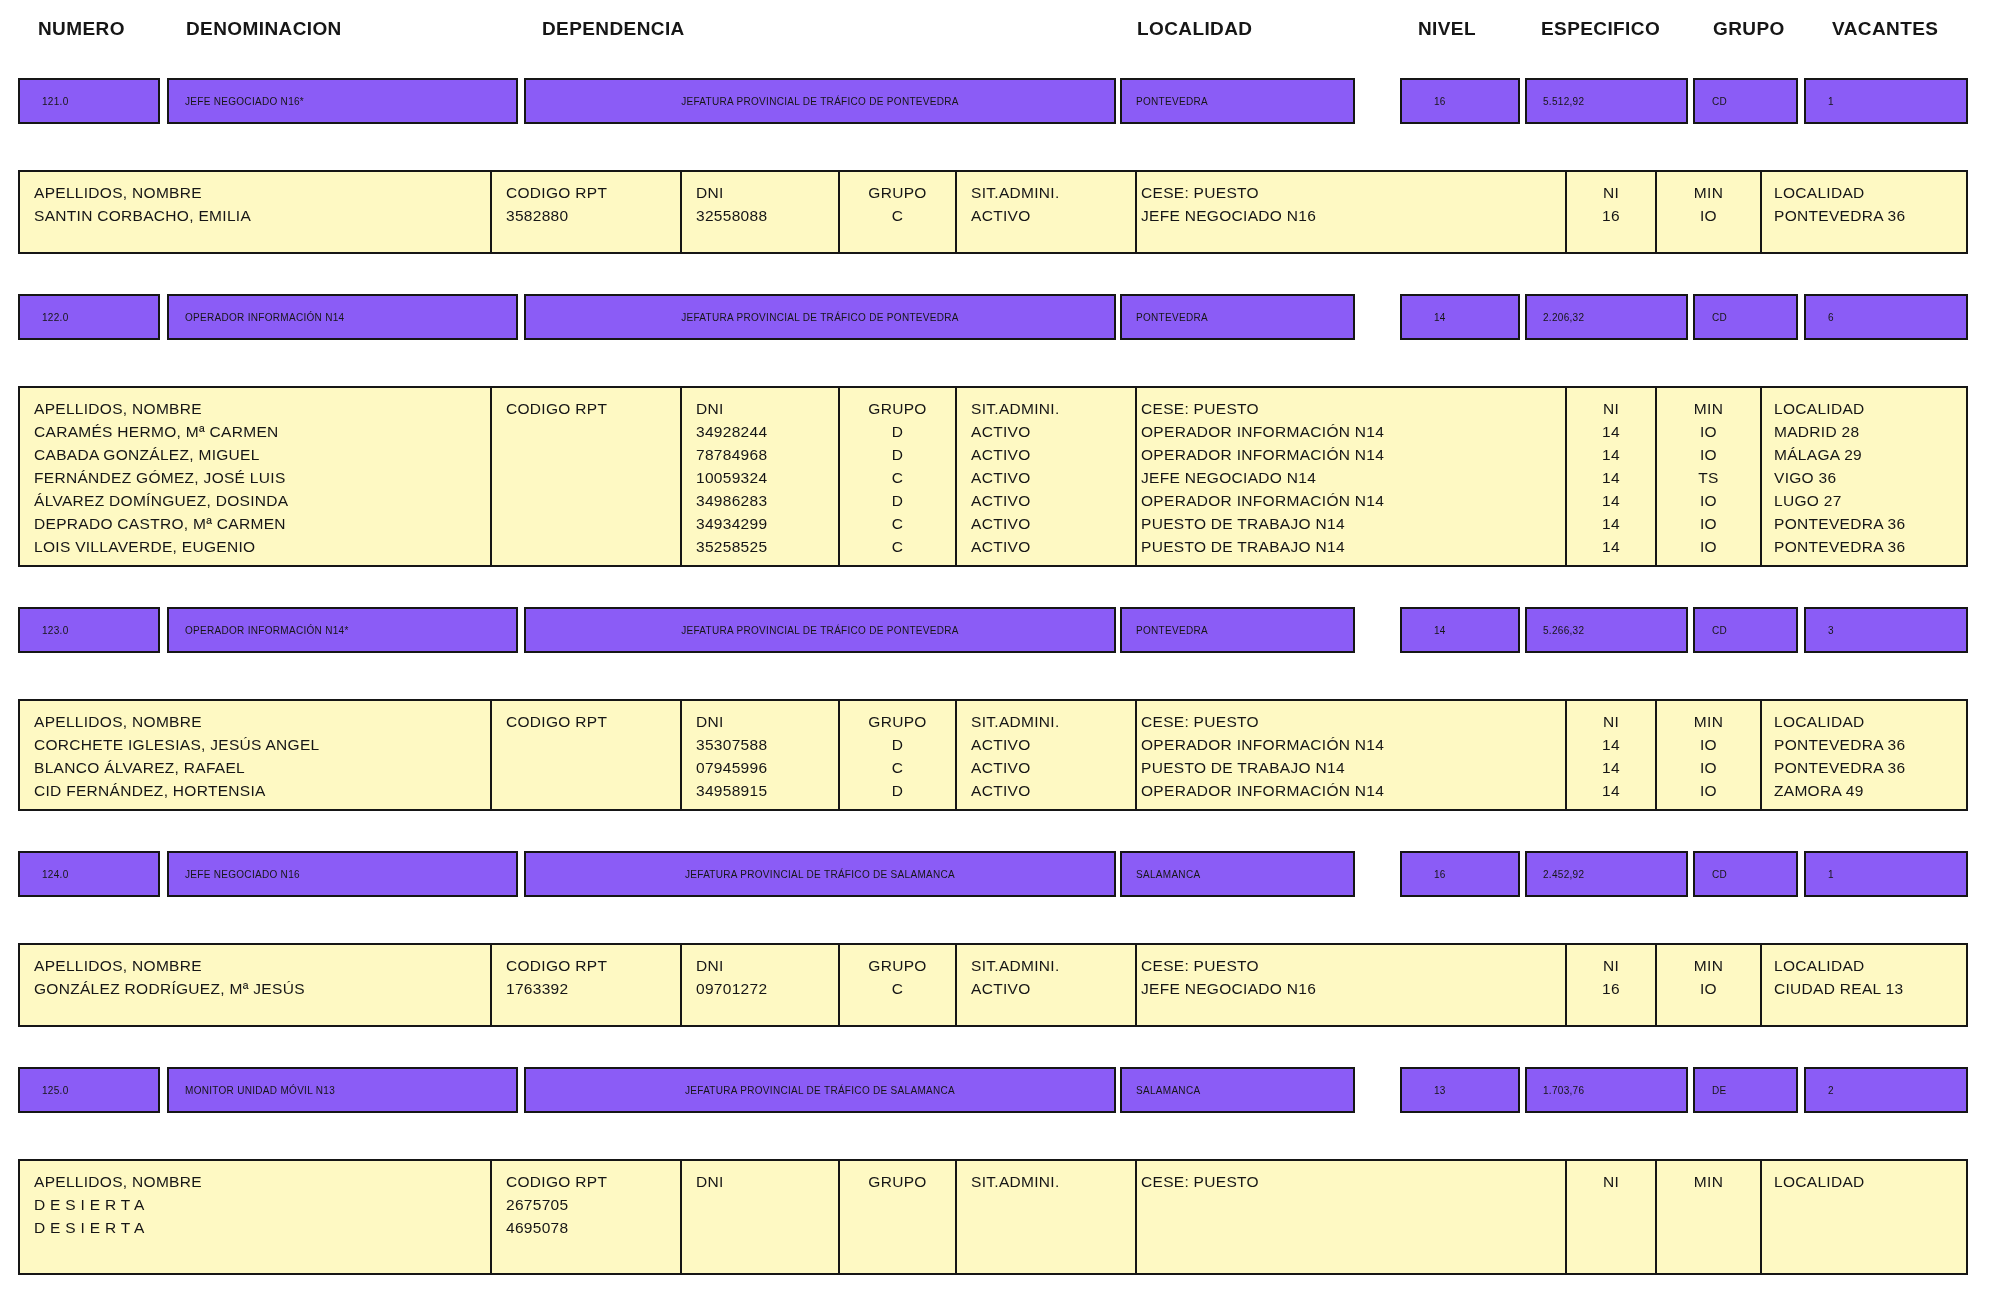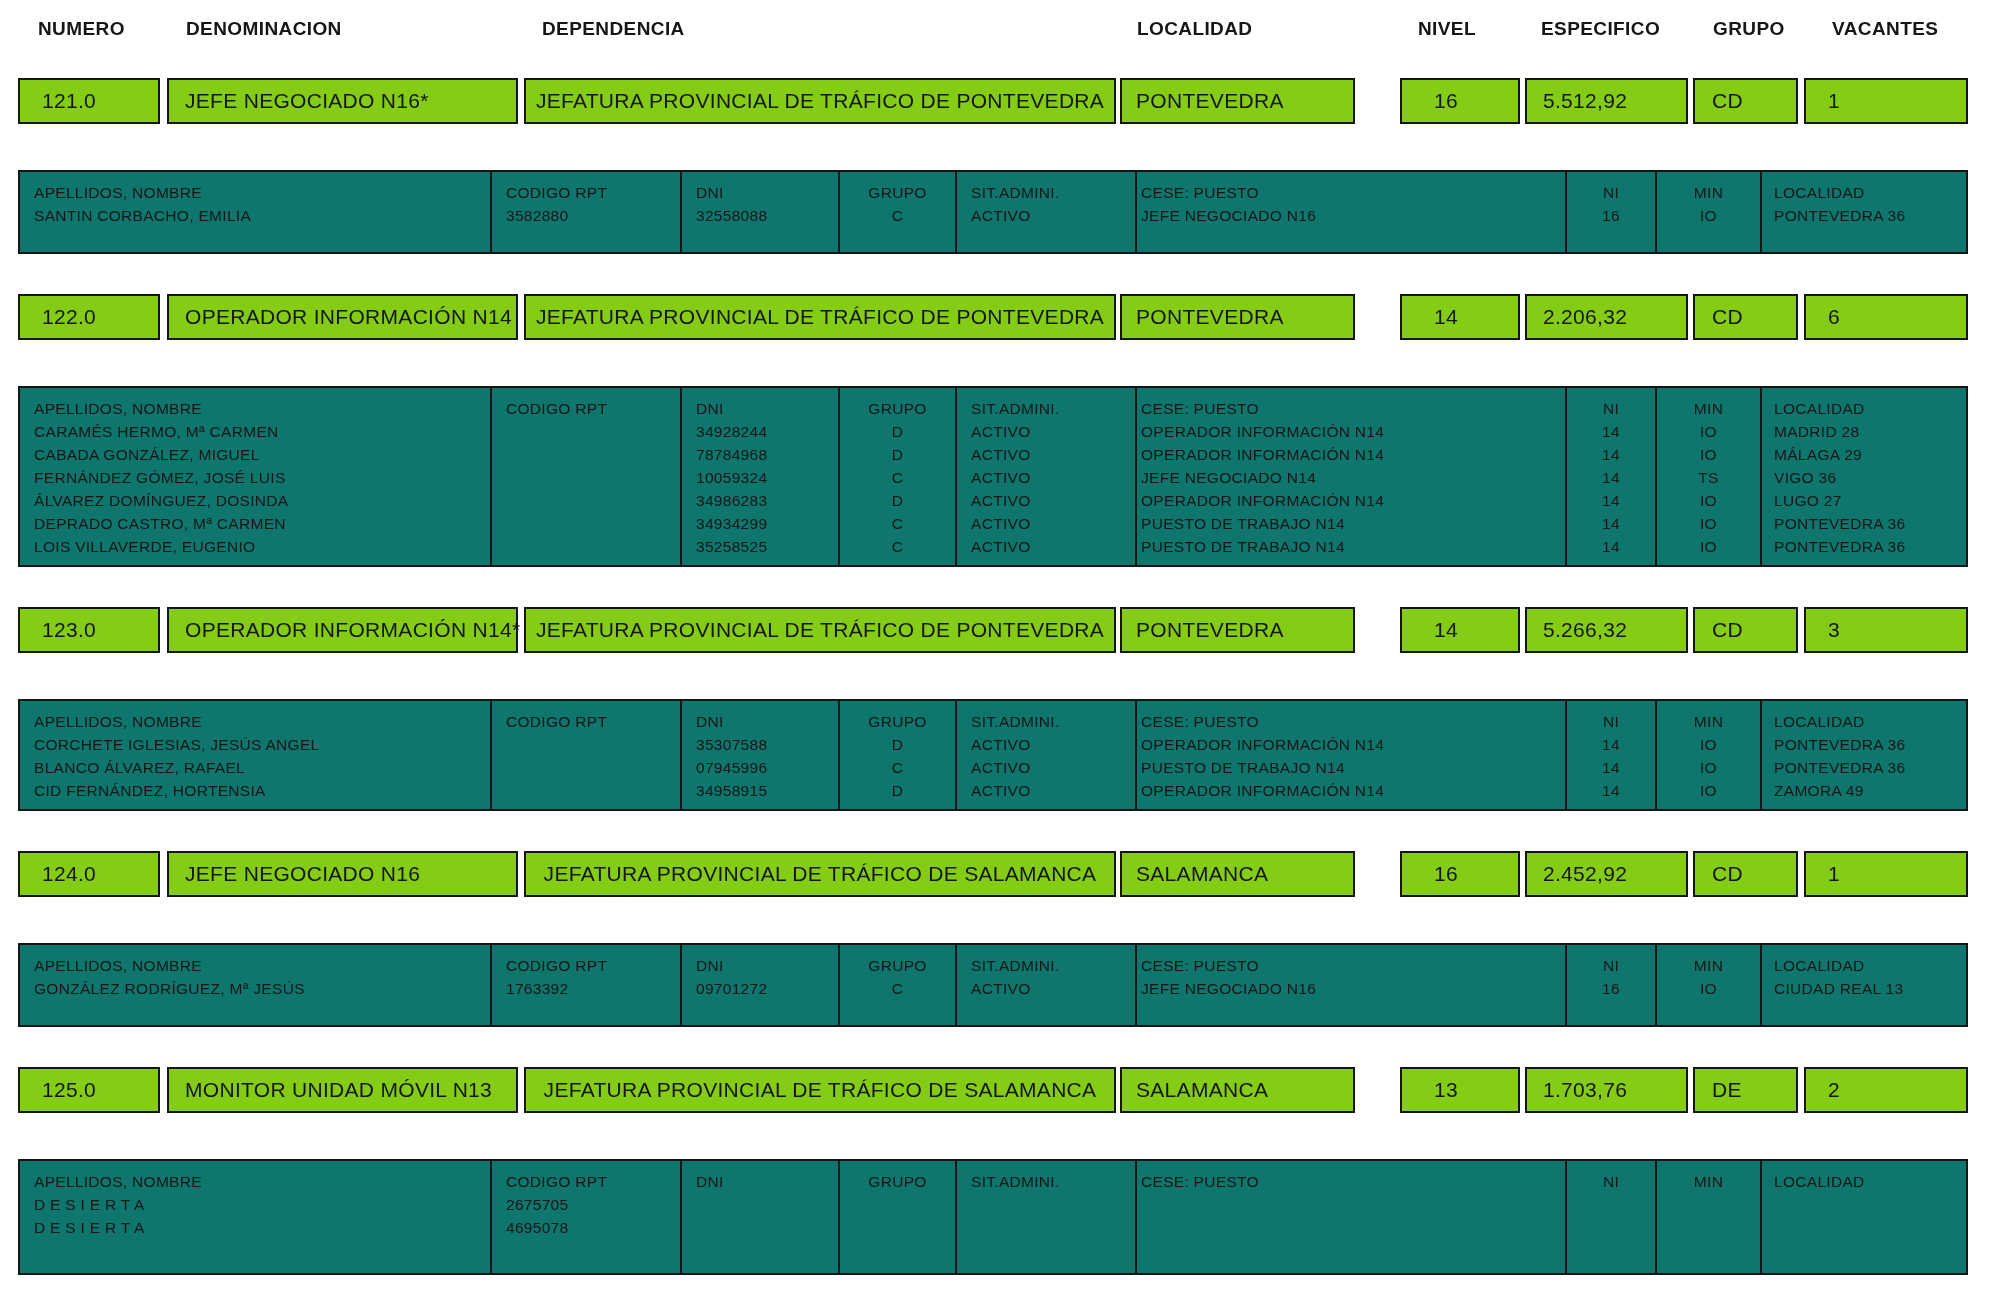--- a/index.html
+++ b/index.html
@@ -23,37 +23,37 @@
   .ch-localidad { left: 1119px; }
   .ch-nivel { left: 1400px; }
   .ch-especifico { left: 1523px; }
   .ch-grupo { left: 1695px; }
   .ch-vacantes { left: 1814px; }
 
   
   .position-row { position: relative; width: 1950px; height: 46px; margin-top: 40px; }
   .cell {
     position: absolute; top: 0; height: 46px;
-    border: 2px solid #161616; background: #84cc16;
+    border: 2px solid #161616; background: #8b5cf6;
     display: flex; align-items: center;
-    font-size: 21px; letter-spacing: .3px; white-space: nowrap;
+    font-size: 10px; letter-spacing: .3px; white-space: nowrap;
   }
   .c-num { left: 0;     width: 142px; padding-left: 22px; }
   .c-den { left: 149px; width: 351px; padding-left: 16px; }
   .c-dep { left: 506px; width: 592px; justify-content: center; text-align: center; }
   .c-loc { left: 1102px; width: 235px; padding-left: 14px; }
   .c-niv { left: 1382px; width: 120px; padding-left: 32px; }
   .c-esp { left: 1507px; width: 163px; padding-left: 16px; }
   .c-gru { left: 1675px; width: 105px; padding-left: 17px; }
   .c-vac { left: 1786px; width: 164px; padding-left: 22px; }
 
   
   .detail-block {
     width: 1950px; margin-top: 46px; min-height: 84px;
-    border: 2px solid #161616; background: #0f766e;
+    border: 2px solid #161616; background: #fef9c3;
     display: flex; align-items: stretch;
   }
   .section:last-child .detail-block { min-height: 116px; }
   .dcol { border-right: 2px solid #161616; padding-top: 9px; padding-bottom: 7px; overflow: hidden; }
   .dcol:last-child { border-right: none; }
   .dline { line-height: 23px; font-size: 15.5px; letter-spacing: .3px; white-space: nowrap; }
   .dc-apellidos  { width: 472px; padding-left: 14px; }
   .dc-codigo_rpt { width: 190px; padding-left: 14px; }
   .dc-dni        { width: 158px; padding-left: 14px; }
   .dc-grupo      { width: 117px; text-align: center; }

